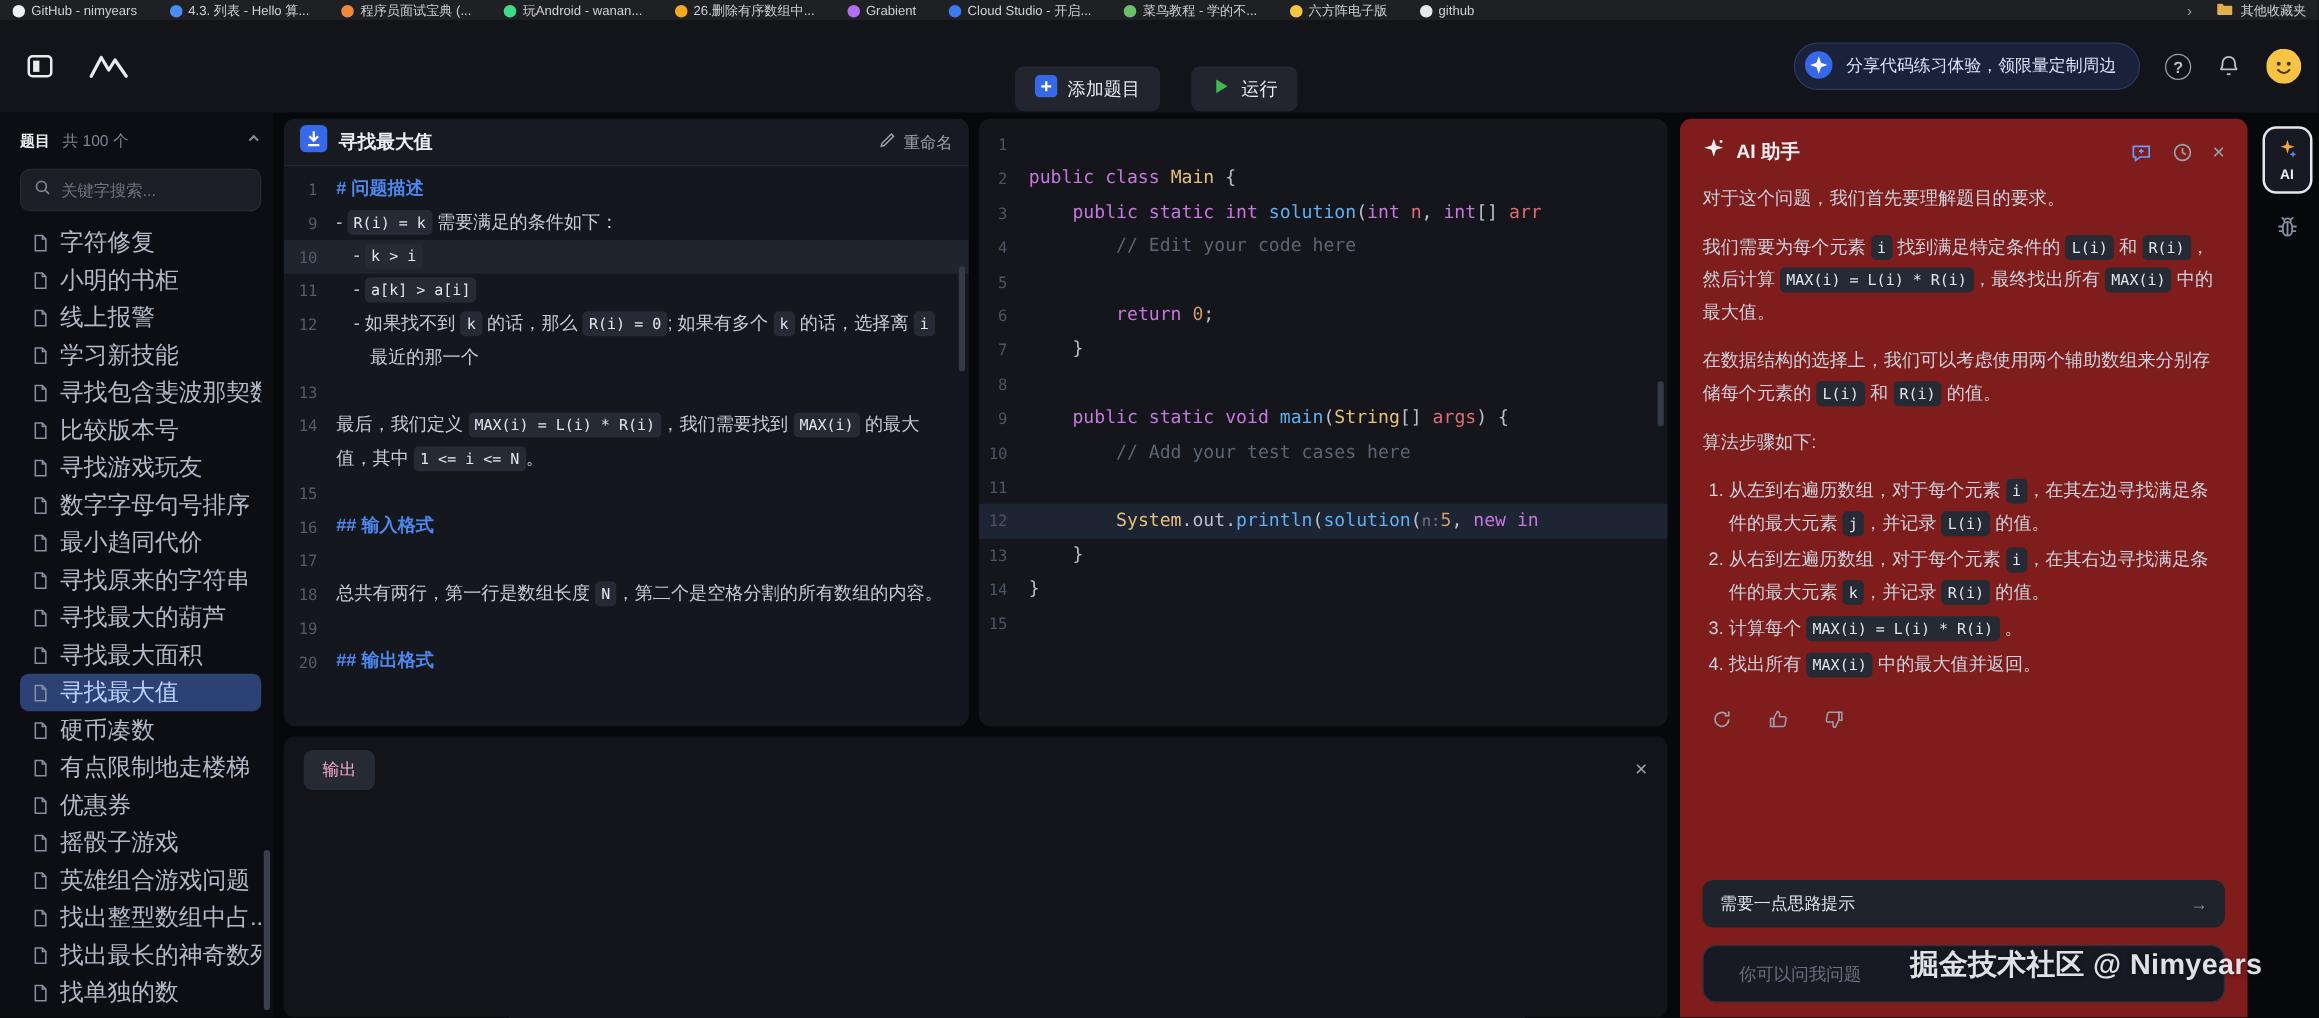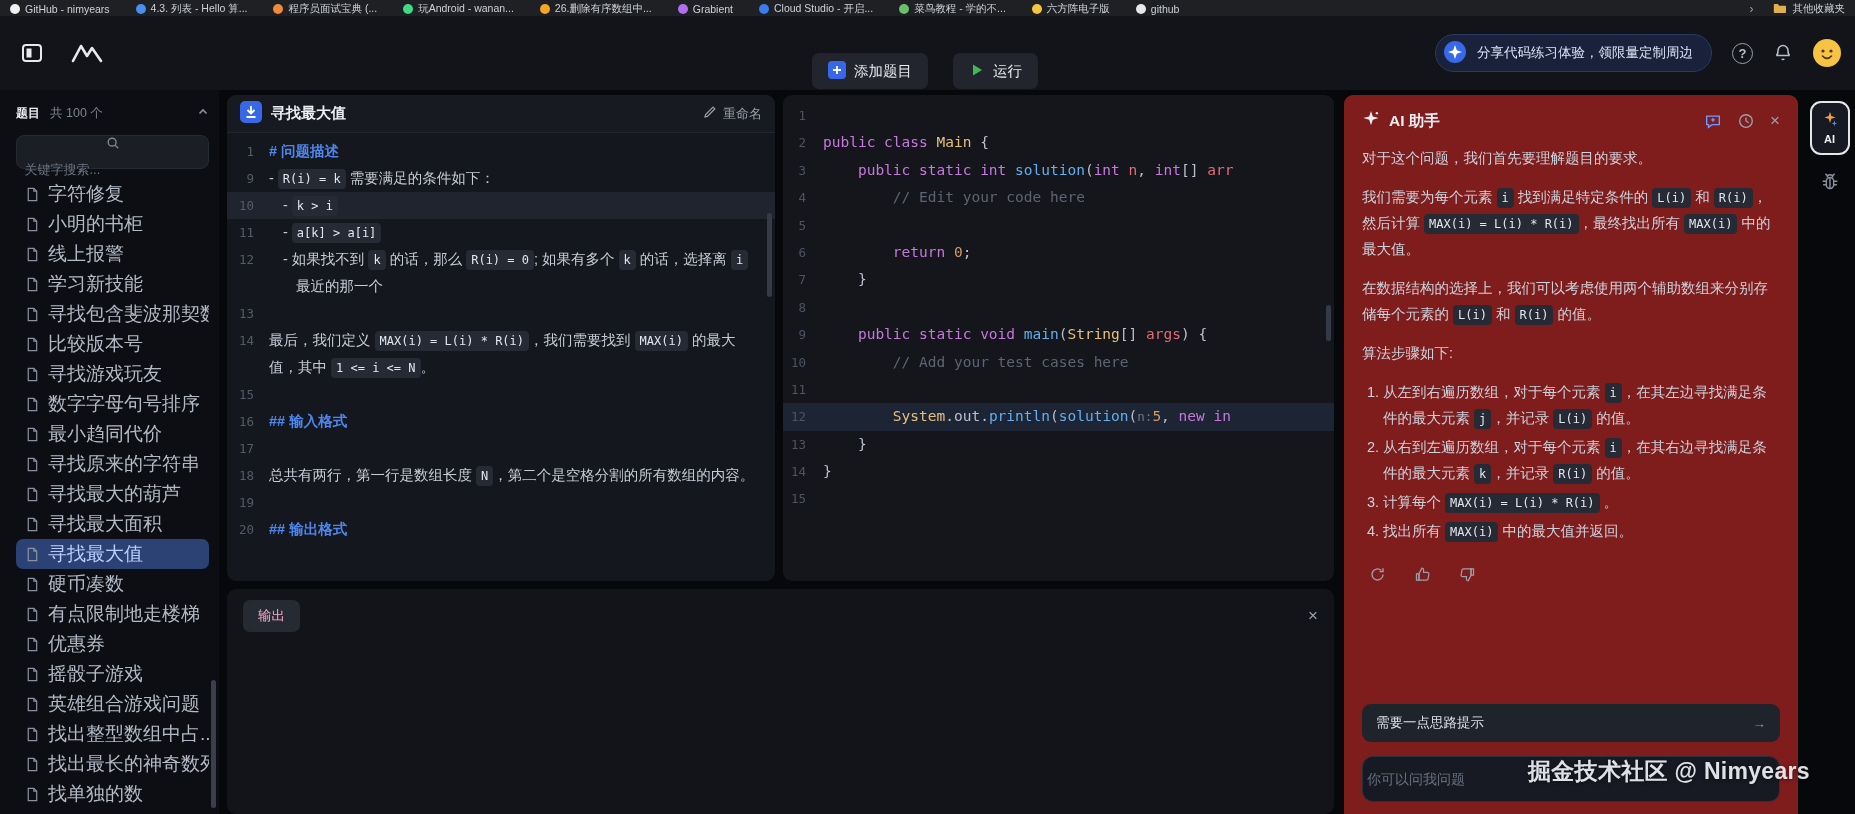--- a/index.html
+++ b/index.html
@@ -30,21 +30,21 @@
     font-size:13px;font-weight:bold;display:flex;align-items:center;justify-content:center;cursor:pointer;}
   .iconbtn{display:flex;align-items:center;cursor:pointer;}
 
   
   .sidebar{position:absolute;left:0;top:90px;width:219px;height:724px;background:#0d0e13;
     padding:14px 10px 0 16px;}
   .sb-head{display:flex;align-items:center;}
   .sb-title{font-size:12px;font-weight:bold;color:#eceef2;}
   .sb-count{margin-left:10px;font-size:12.5px;color:#7c8492;flex:1;}
   .search{margin-top:13px;height:34px;background:#1b1e25;border:1px solid #262a33;border-radius:8px;
-    display:flex;align-items:center;gap:8px;padding:0 10px;flex-direction:column;}
+    display:flex;align-items:center;gap:8px;padding:0 10px;}
   .search input{flex:1;min-width:0;background:transparent;border:none;outline:none;color:#cfd3da;
     font-size:13px;font-family:inherit;}
   .search input::placeholder{color:#6c7380;}
   .sb-list{margin-top:10px;}
   .sb-item{height:30px;display:flex;align-items:center;gap:9px;padding:0 9px;border-radius:7px;
     color:#b3bac6;font-size:19px;white-space:nowrap;overflow:hidden;cursor:pointer;}
   .sb-item.sel{background:#2c4274;color:#bcceff;}
   .sb-item svg{flex:none;}
   .sb-thumb{position:absolute;right:3px;top:590px;width:5px;height:128px;border-radius:3px;background:#3a3f4b;}
 
@@ -101,21 +101,21 @@
   #ai-steps{margin:0;padding-left:21px;}
   #ai-steps li{margin-bottom:3px;}
   .ai-actions{display:flex;gap:15px;margin-top:12px;align-items:center;flex:none;}
   .ai-actions .abtn{width:30px;height:30px;display:flex;align-items:center;justify-content:center;
     border-radius:7px;cursor:pointer;}
   .ai-hint{margin-top:auto;height:38px;background:#1f232c;border-radius:9px;display:flex;
     align-items:center;padding:0 14px;font-size:13.5px;color:#dfe3ea;cursor:pointer;
     margin-bottom:14px;flex:none;}
   .ai-hint .arr{margin-left:auto;color:#8f96a3;}
   .ai-input{height:46px;background:#171a22;border:1px solid #2b303d;border-radius:11px;
-    display:flex;padding:0 4px;flex:none;}
+    display:flex;padding:0 28px;flex:none;}
   .ai-input input{flex:1;background:transparent;border:none;outline:none;font-size:14px;
     color:#cfd3da;font-family:inherit;}
   .ai-input input::placeholder{color:#687080;}
 
   
   .rail{position:absolute;left:1804px;top:90px;width:51px;height:724px;}
   .rail-ai{width:40px;height:54px;margin:11px auto 0;border:2px solid #e5e7ec;border-radius:11px;
     background:#171a22;display:flex;flex-direction:column;align-items:center;justify-content:center;
     gap:2px;cursor:pointer;}
   .rail-ai .lbl{font-size:11px;font-weight:bold;color:#eceef2;}

